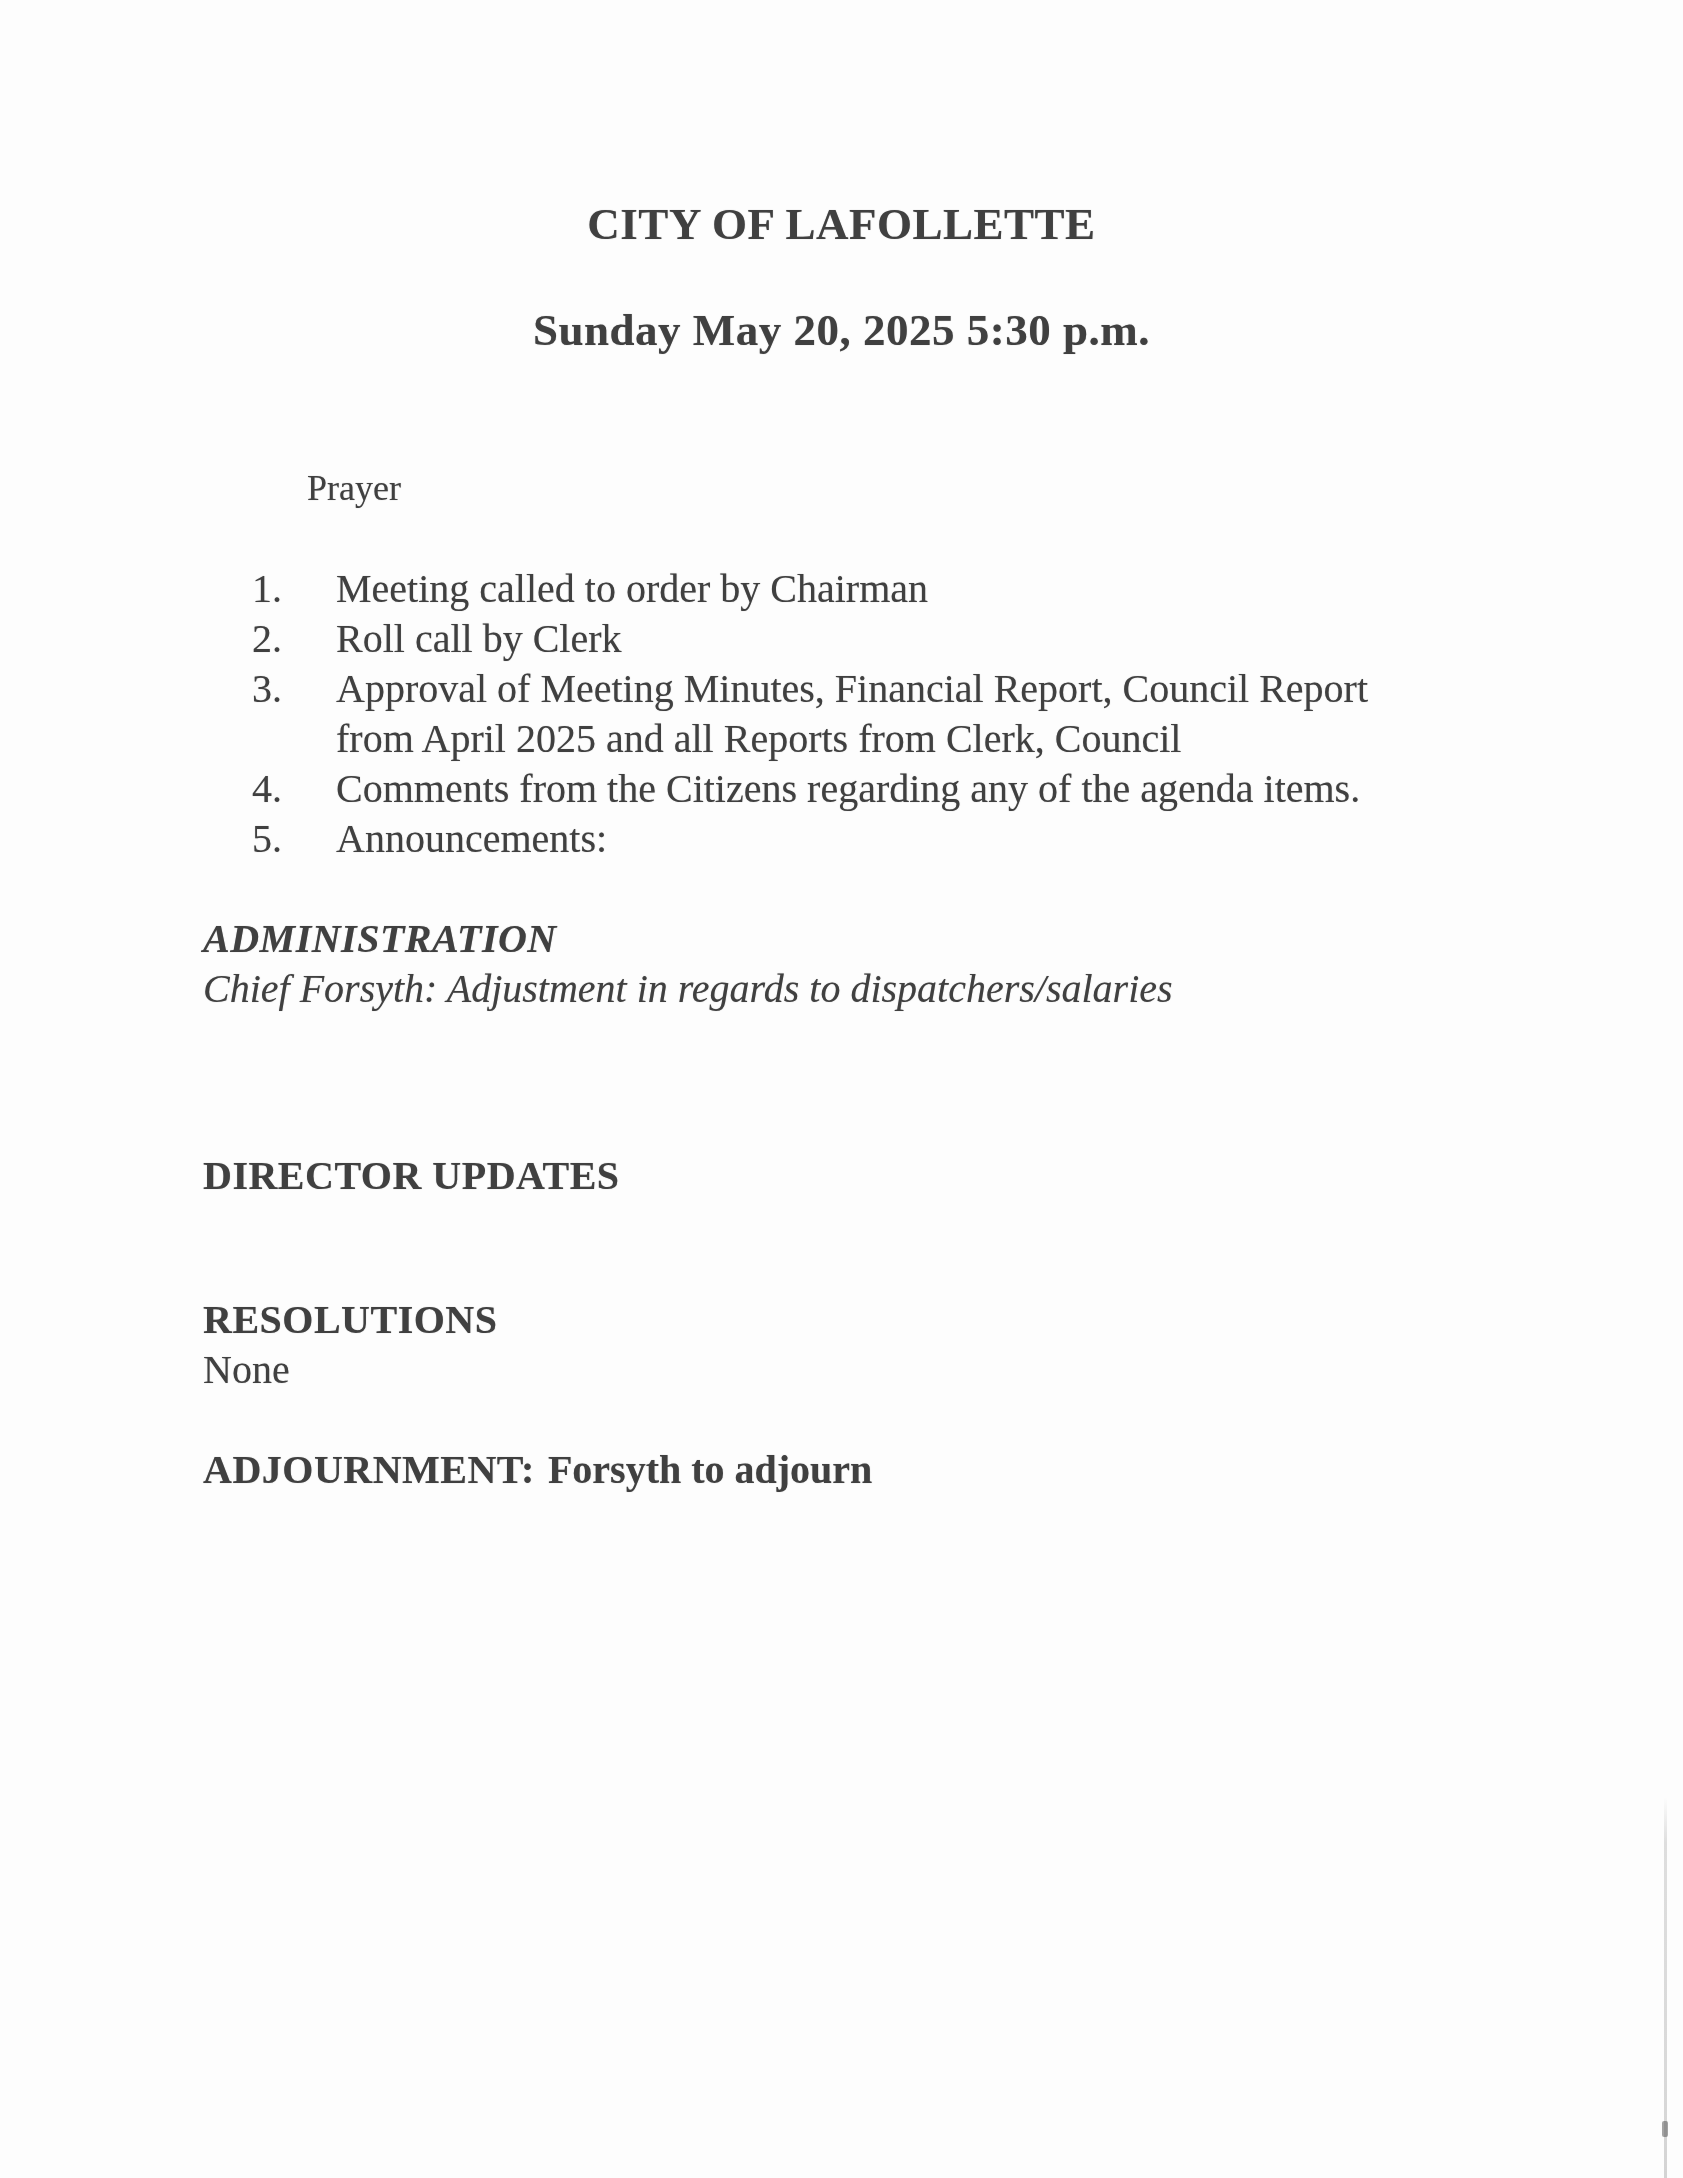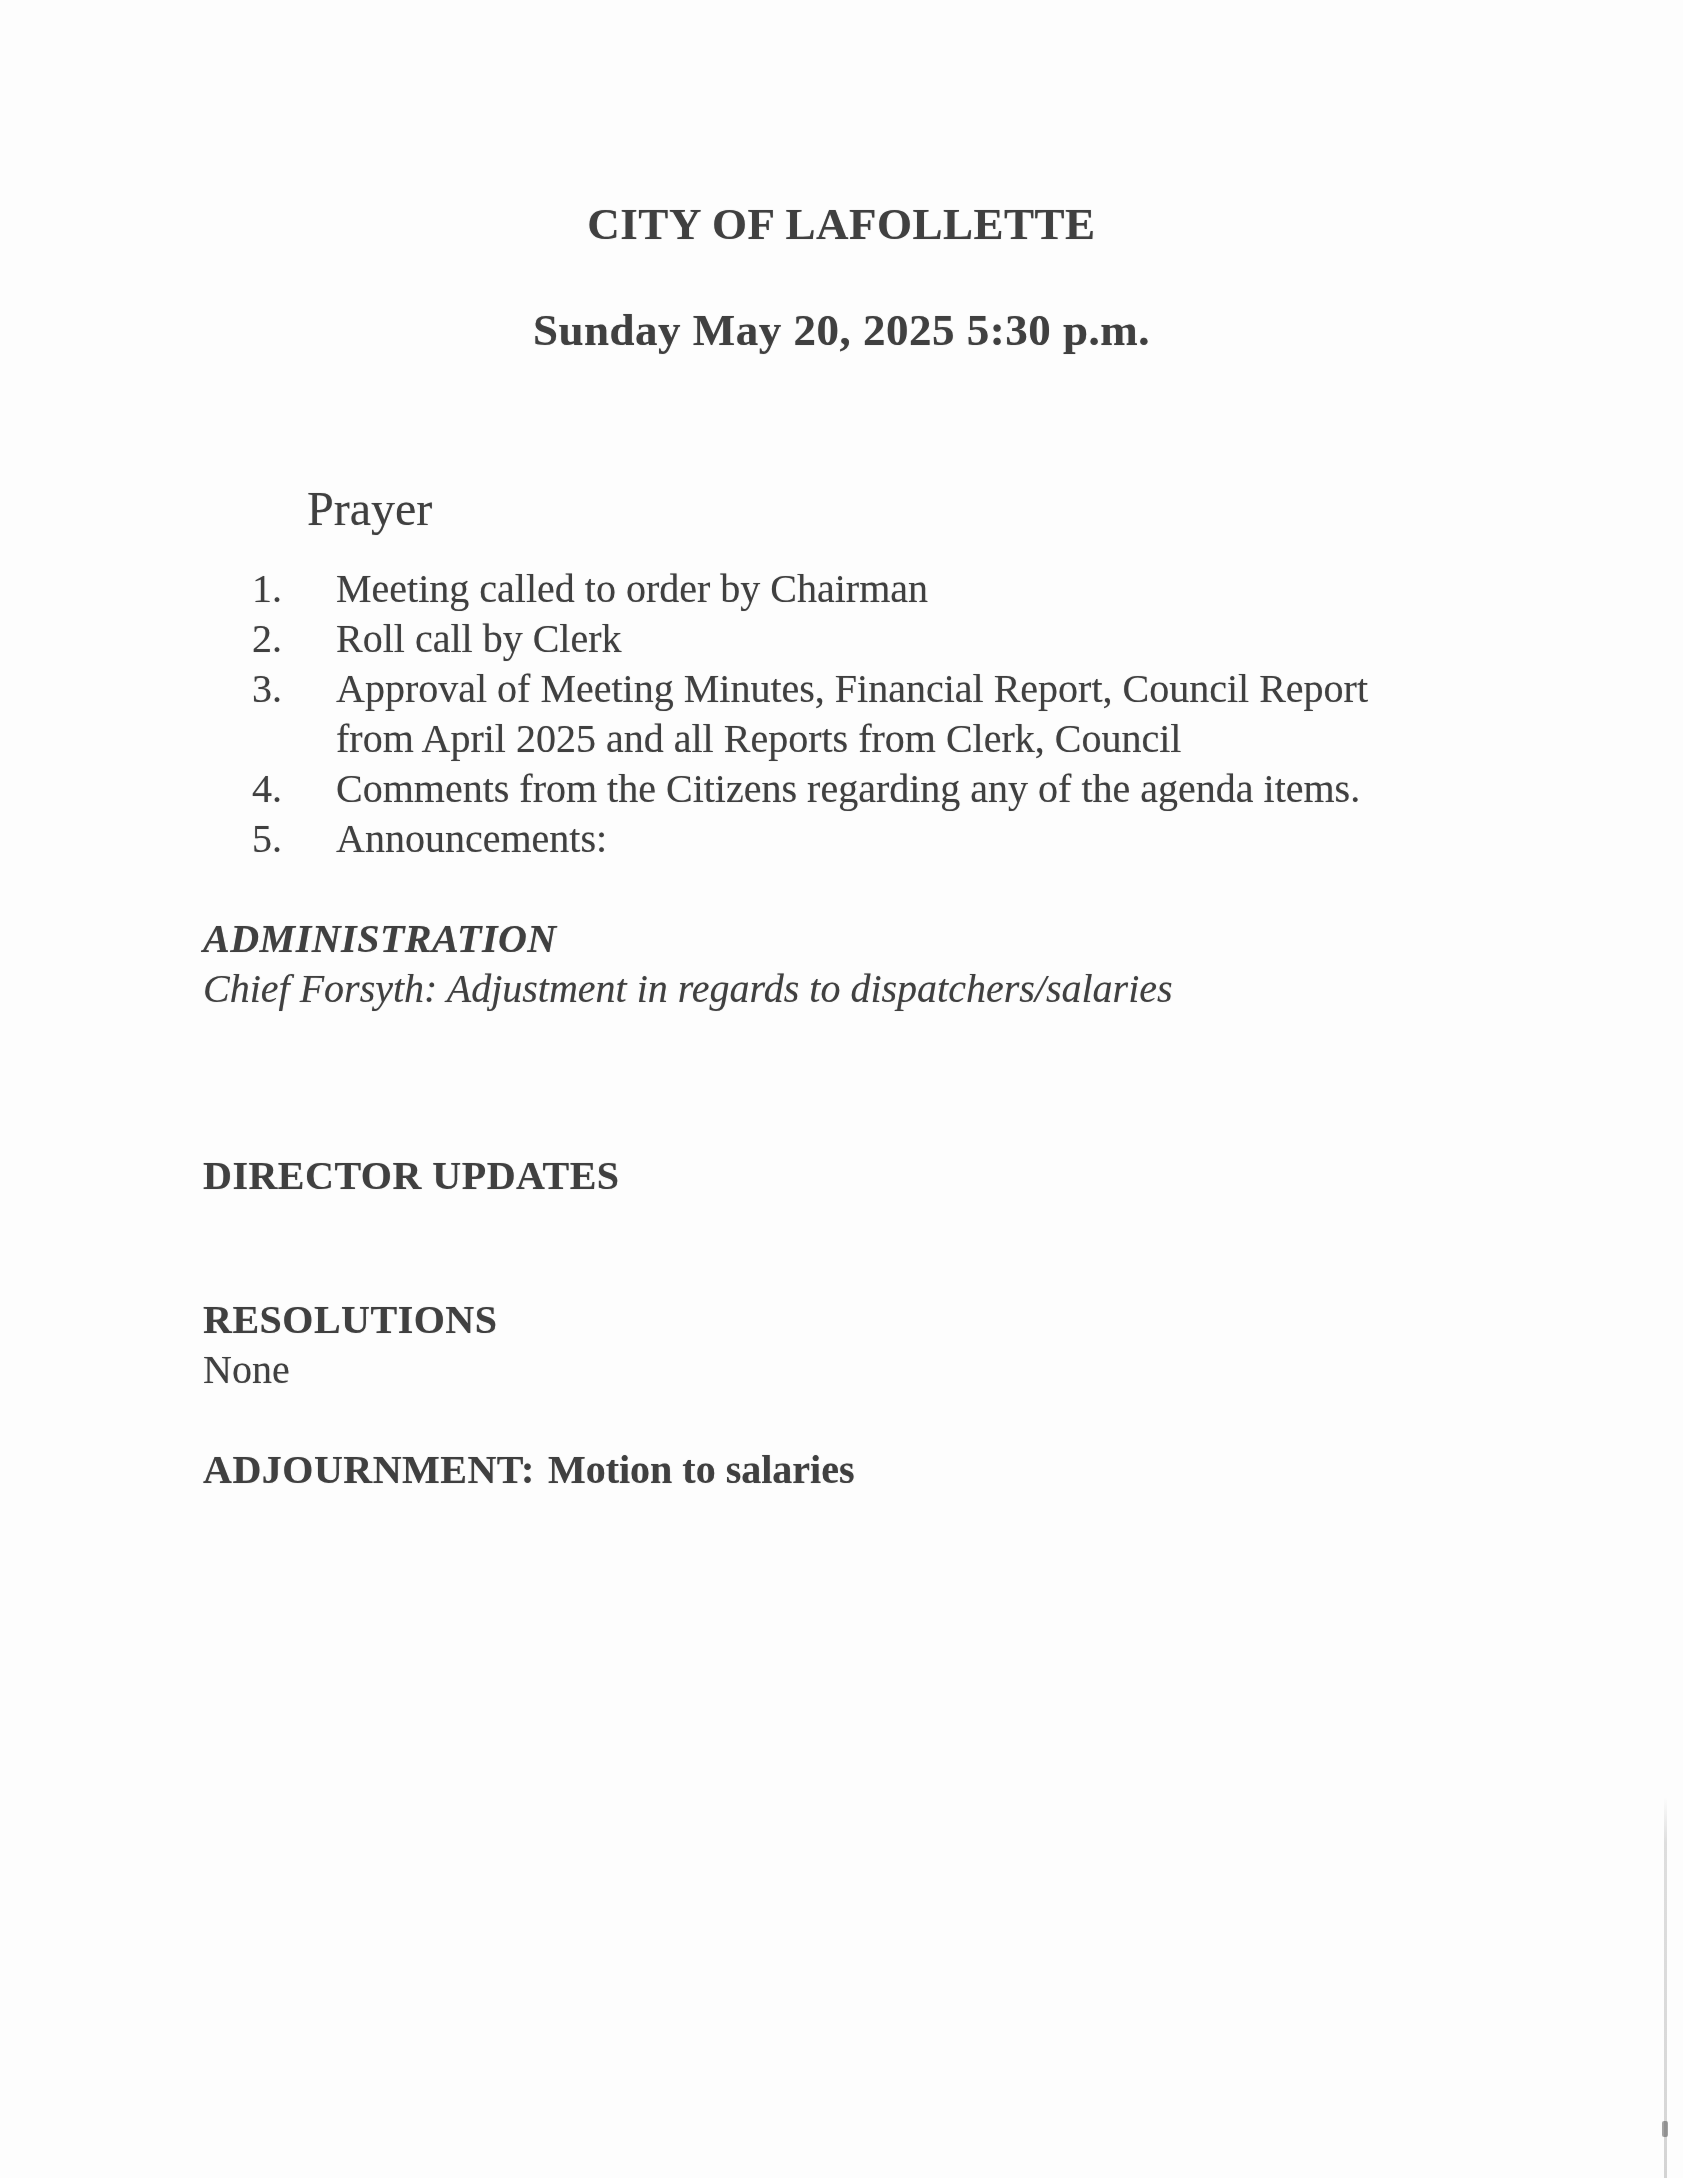--- a/index.html
+++ b/index.html
@@ -30,23 +30,23 @@
     font-weight: bold;
     line-height: 53px;
     letter-spacing: 0.5px;
   }
   .title-spacer {
     height: 53px;
   }
   
   .prayer {
     position: absolute;
-    top: 484px;
+    top: 463px;
     left: 307px;
-    font-size: 48px;
+    font-size: 36px;
     line-height: 50px;
   }
   
   .agenda {
     position: absolute;
     top: 564px;
     left: 252px;
     font-size: 40px;
     line-height: 50px;
   }
@@ -146,20 +146,20 @@
   <div class="section scan-soft" id="section-director">
     <div class="section-heading">DIRECTOR UPDATES</div>
   </div>
 
   <div class="section scan-soft" id="section-resolutions">
     <div class="section-heading">RESOLUTIONS</div>
     <div class="section-line">None</div>
   </div>
 
   <div class="section scan-soft" id="adjournment-line">
-    <span class="section-heading">ADJOURNMENT:</span><span class="adjournment-text">Motion to salaries</span>
+    <span class="section-heading">ADJOURNMENT:</span><span class="adjournment-text">Forsyth to adjourn</span>
   </div>
 
   <div class="scan-edge-line"></div>
   <div class="scan-edge-tick"></div>
 
 </div>
 
 
 </body></html>

